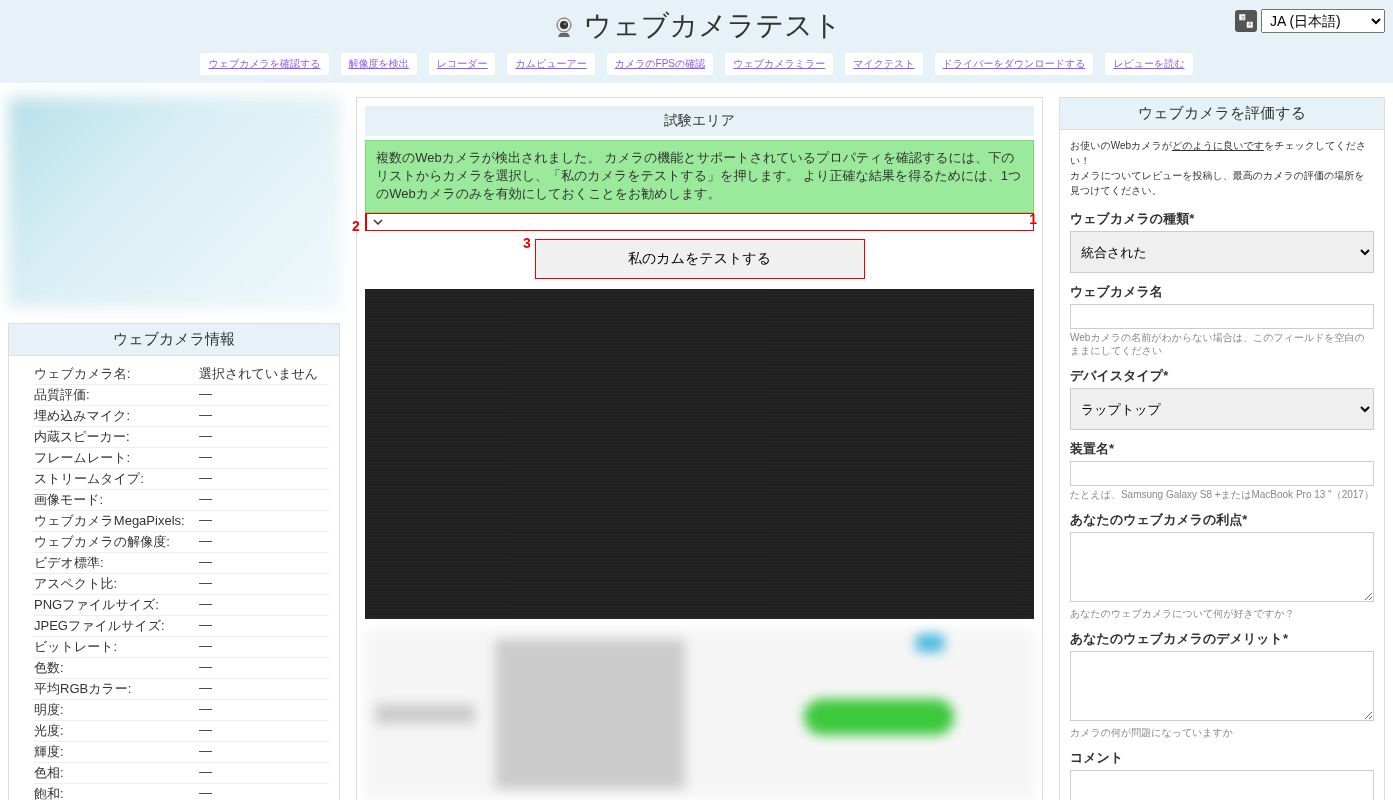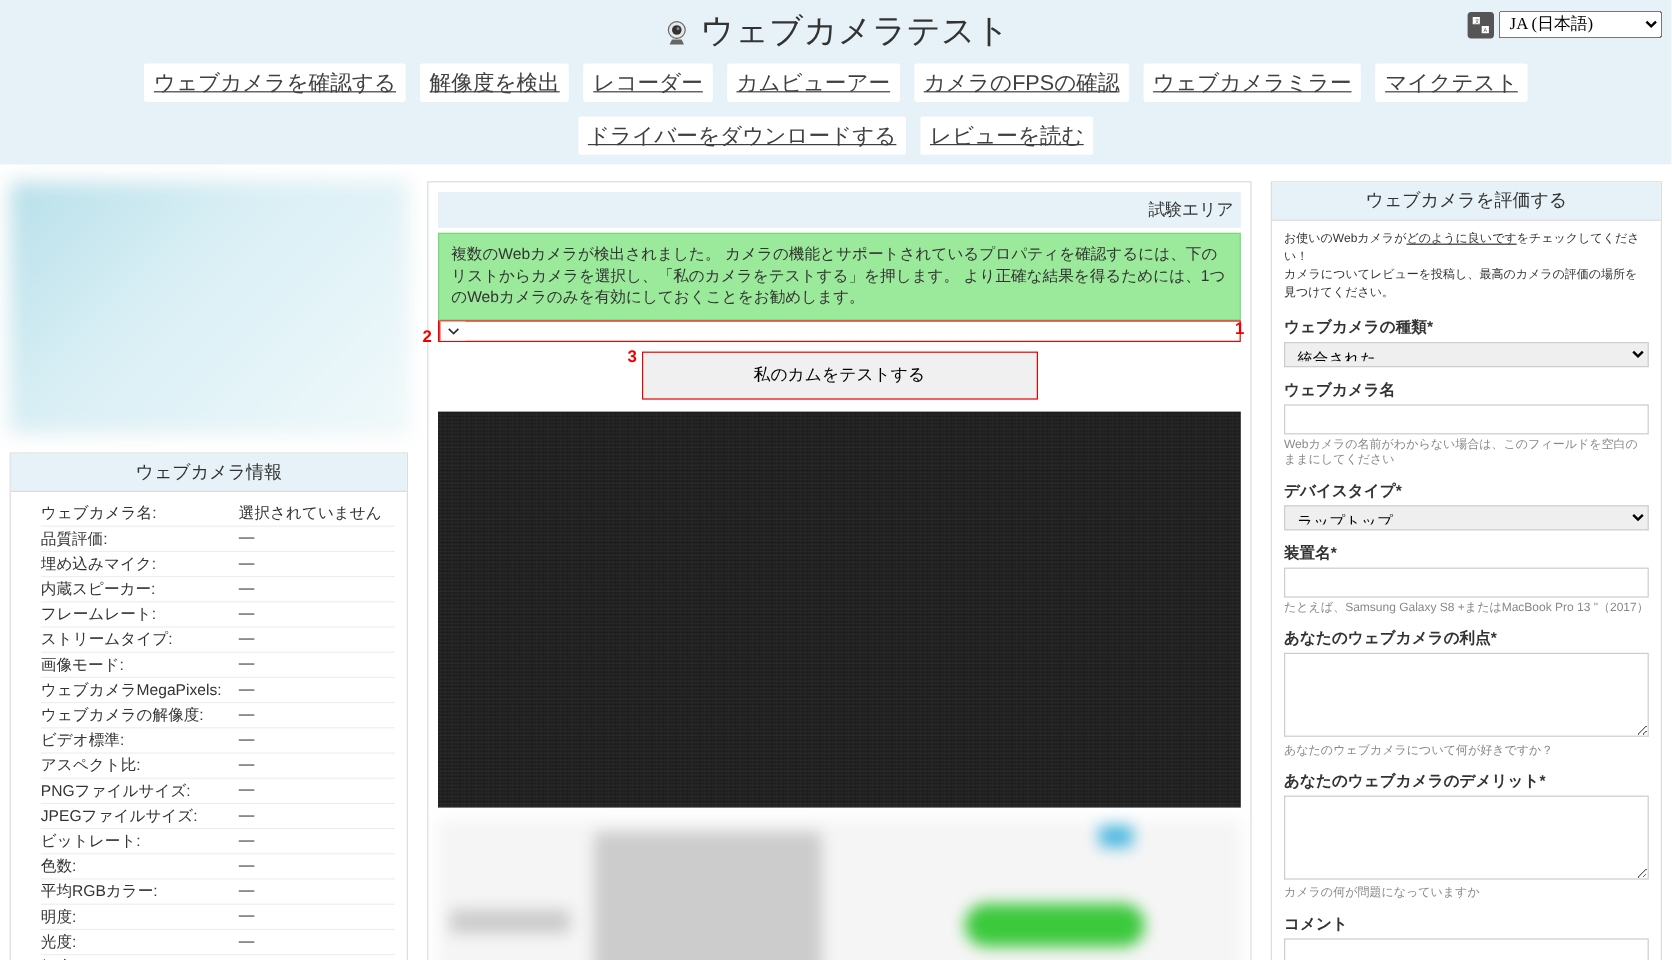--- a/index.html
+++ b/index.html
@@ -4,43 +4,43 @@
 <style>
 * { box-sizing: border-box; margin: 0; padding: 0; }
 body { font-family: Arial, sans-serif; font-size: 14px; color: #333; background: #fff; }
 
 .header { background: #e6f2f7; padding: 5px 0 0 0; position: relative; }
 .header-top { display: flex; justify-content: center; align-items: center; padding: 2px 0 8px; position: relative; }
 .title { font-size: 28px; display: flex; align-items: center; gap: 8px; }
 .webcam-icon { width: 24px; height: 24px; display: inline-block; }
 .lang-selector { position: absolute; right: 8px; top: 4px; display: flex; align-items: center; gap: 4px; }
 .lang-icon { width: 22px; height: 22px; background: #555; border-radius: 3px; display: flex; align-items: center; justify-content: center; color: #fff; font-size: 13px; }
-.lang-select { padding: 2px 4px; font-size: 14px; width: 136px; font-family: Liberation Serif, serif; }
+.lang-select { padding: 2px 4px; font-size: 14px; width: 124px; }
 
 .nav { display: flex; justify-content: center; gap: 12px; padding-bottom: 8px; flex-wrap: wrap; }
-.nav a { background: #fff; padding: 4px 8px; color: #404040; text-decoration: underline; font-size: 18px; border-radius: 2px; }
+.nav a { background: #fff; padding: 4px 8px; color: #8b5cf6; text-decoration: underline; font-size: 10px; border-radius: 2px; }
 
 .container { display: flex; gap: 16px; padding: 14px 8px; align-items: flex-start; }
 .left-col { width: 332px; display: flex; flex-direction: column; gap: 16px; }
 .center-col { flex: 1; min-width: 0; }
 .right-col { width: 326px; }
 
 .ad-box { width: 100%; height: 210px; border: 1px solid #ddd; background: linear-gradient(135deg,#b8e0ea 0%,#d9eff5 40%,#f0f9fb 100%); filter: blur(8px); border-radius: 2px; }
 
 .panel { border: 1px solid #ddd; background: #fff; }
 .panel-header { background: #e6f2f7; text-align: center; padding: 6px; font-size: 15px; border-bottom: 1px solid #ddd; }
 .panel-body { padding: 8px 10px; }
 
 .info-table { width: 100%; }
 .info-row { display: flex; border-bottom: 1px solid #eee; padding: 1px 0; font-size: 13px; margin-left: 15px; }
 .info-label { flex: 1; }
 .info-value { width: 130px; }
 
 .center-panel { border: 1px solid #ddd; background: #fff; padding: 8px; }
-.test-header { background: #e6f2f7; text-align: right; padding: 6px; margin-bottom: 4px; }
+.test-header { background: #e6f2f7; text-align: center; padding: 6px; margin-bottom: 4px; }
 .notice { background: #9be99b; border: 1px solid #7dd87d; padding: 8px 10px; font-size: 13px; line-height: 1.4; position: relative; }
 
 .marker { position: absolute; color: #e00; font-weight: bold; font-size: 14px; }
 .marker-1 { right: -4px; bottom: -18px; }
 .marker-3 { position: absolute; color: #e00; font-weight: bold; font-size: 14px; }
 
 .camera-select-row { display: flex; margin-top: 0px; border: 1px solid #e00; position: relative; }
 .camera-select { flex: 1; padding: 6px 8px; border: none; font-size: 13px; background: #fff; }
 .camera-dropdown-btn { width: 22px; border-left: 1px solid #e00; display: flex; align-items: center; justify-content: center; background: #fff; cursor: pointer; }
 
@@ -53,21 +53,21 @@
 .bottom-ad-box1 { width: 190px; height: 150px; background: #ccc; border-radius: 4px; }
 .bottom-ad-green { width: 150px; height: 36px; background: #3cc93c; border-radius: 18px; position: absolute; right: 80px; top: 70px; }
 .bottom-ad-blue { width: 28px; height: 18px; background: #4db8e0; position: absolute; right: 90px; top: 5px; border-radius: 3px; }
 
 .rate-text { font-size: 10px; text-align: left; line-height: 1.5; margin-bottom: 12px; }
 .rate-link { text-decoration: underline; }
 
 .form-group { margin-bottom: 10px; }
 .form-label { font-size: 13px; font-weight: bold; display: block; margin-bottom: 3px; }
 .form-control { width: 100%; padding: 4px 6px; border: 1px solid #ccc; font-size: 13px; }
-select.form-control { height: 21px; }
+select.form-control { height: 42px; }
 textarea.form-control { resize: vertical; }
 .form-hint { font-size: 10px; color: #888; margin-top: 2px; line-height: 1.3; }
 
 .rel-wrap { position: relative; }
 </style>
 </head>
 <body>
 
 <div class="header">
   <div class="header-top">

